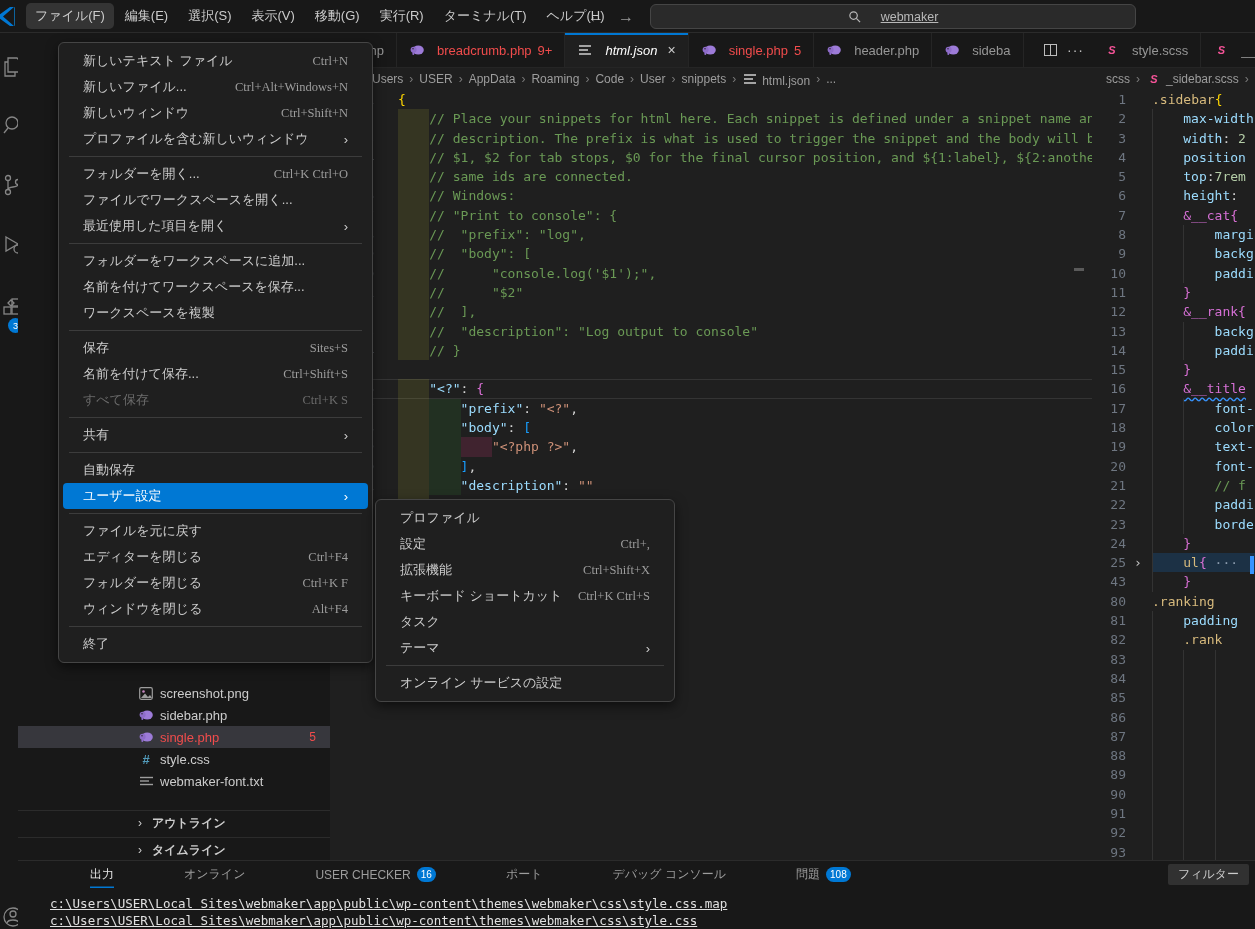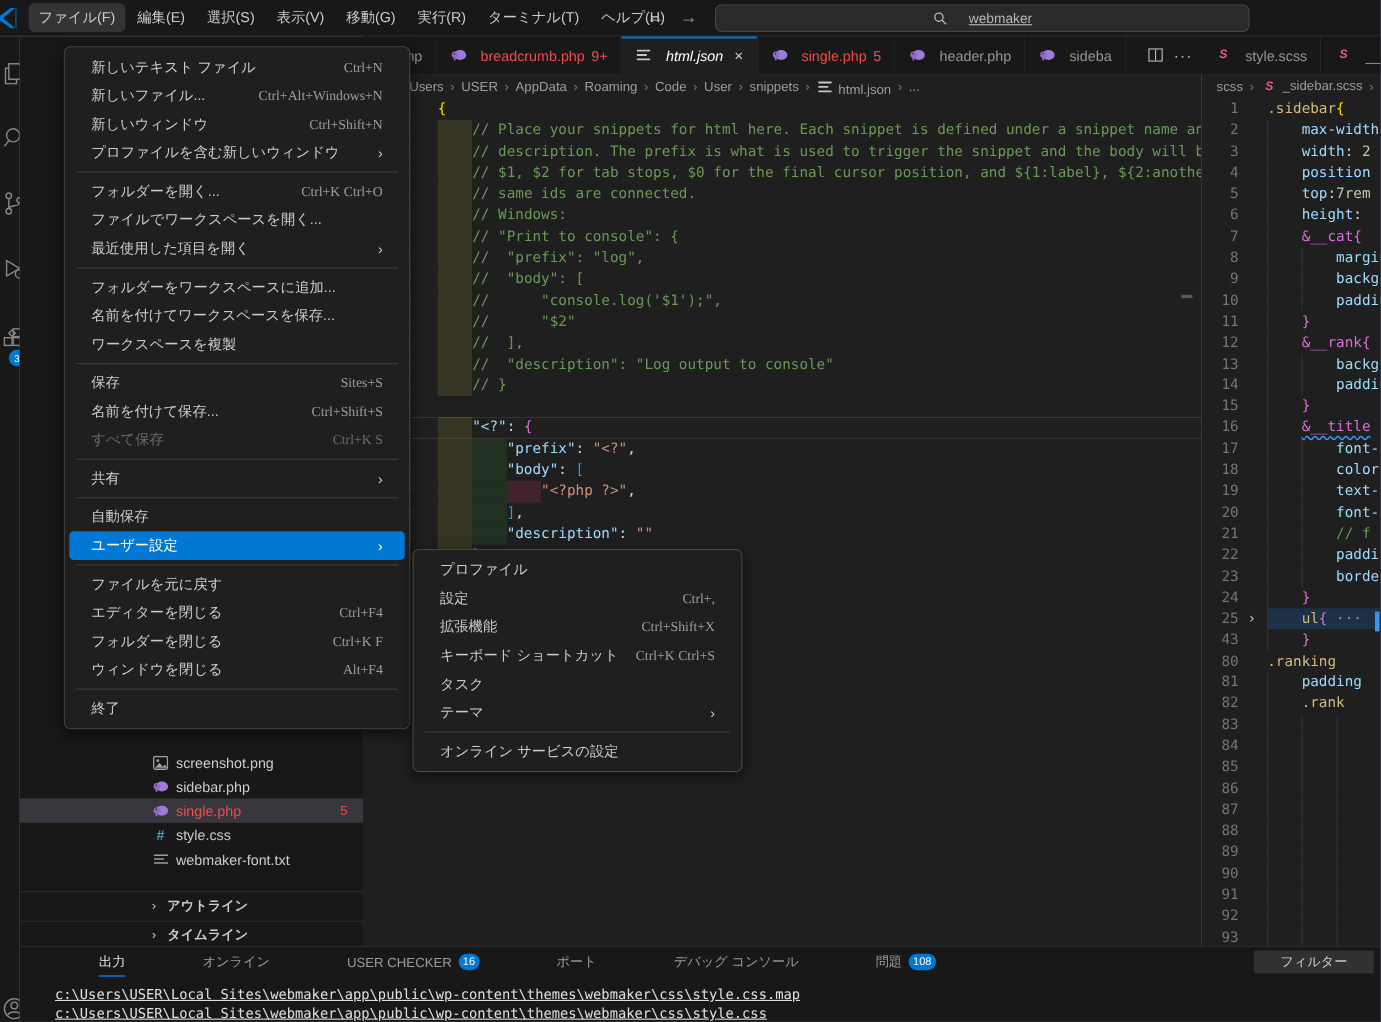--- a/index.html
+++ b/index.html
@@ -83,21 +83,21 @@
   #ed2-ruler-mark { position:absolute; right:1px; top:523px; width:4px; height:18px; background:#3794ff; }
 
   
   #panel { position:absolute; left:18px; top:860px; width:1237px; height:69px; background:#181818; border-top:1px solid #2b2b2b; }
   #panel-tabs { display:flex; align-items:center; gap:24px; height:27px; padding-left:26px; font-size:12px; color:#9d9d9d; }
   .ptab { display:flex; align-items:center; gap:6px; height:27px;margin-left:46px; }
   .ptab.active { color:#e7e7e7; box-shadow: inset 0 -1.5px 0 #0078d4; }
   .pbadge { background:#0078d4; color:#fff; border-radius:9px; min-width:17px; height:15px; padding:0 4px;
     font-size:10px; display:flex; align-items:center; justify-content:center; }
   #panel-filter { position:absolute; right:6px; top:3px; height:21px; background:#313131; color:#cccccc;
-    font-size:12px; padding:0 24px; display:flex; align-items:center; border-radius:2px; }
+    font-size:12px; padding:0 10px; display:flex; align-items:center; border-radius:2px; }
   #panel-output { position:absolute; left:32px; top:34px; width:1180px; font-family:"DejaVu Sans Mono","Liberation Mono",monospace;
     font-size:12.5px; line-height:17px; color:#e0e0e0; white-space:pre; }
   #panel-output .out-line { text-decoration:underline; }
 
   
   .menu { position:absolute; background:#1f1f1f; border:1px solid #454545; border-radius:6px;
     box-shadow:0 4px 12px rgba(0,0,0,0.55); padding:5px 0; z-index:50;margin-left:40px; }
   #file-menu { left:18px; top:42px; width:315px; }
   #settings-menu { left:335px; top:499px; width:300px; }
   .menu-item { height:26px; margin:0 4px; padding:0 20px; border-radius:4px; display:flex; align-items:center;

